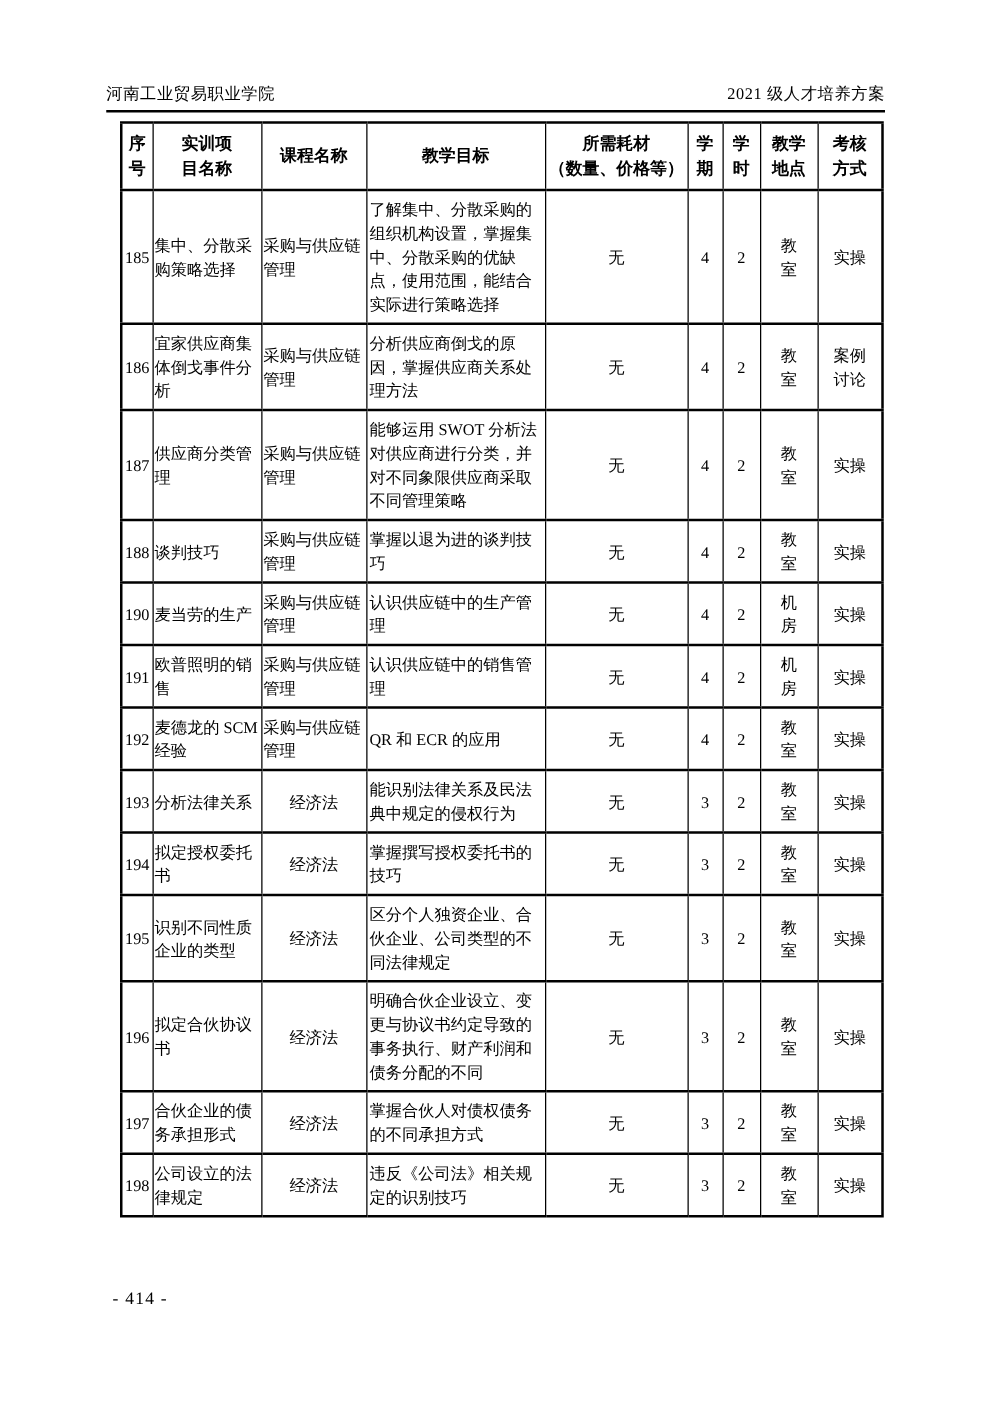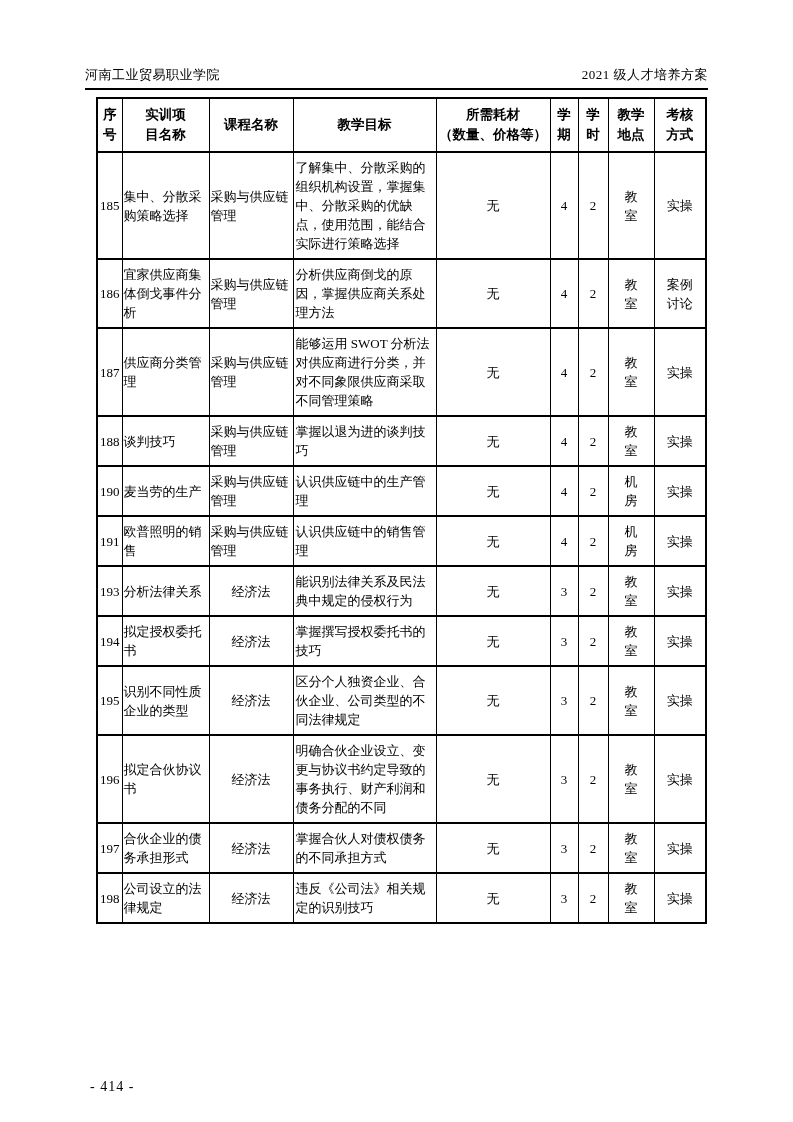--- a/index.html
+++ b/index.html
@@ -65,21 +65,21 @@
   td.c-course    { text-align: left;   padding: 5px 1px; }
   td.c-course.ta-center { text-align: center; margin-top: 16px; }
   td.c-objective { text-align: left;   padding: 5px 2px; margin-top: 32px; }
   td.c-materials { text-align: center; }
   td.c-semester  { text-align: center; padding: 5px 0; }
   td.c-hours     { text-align: center; padding: 5px 0; }
   td.c-location  { text-align: center; padding: 5px 14px; }
   td.c-assessment{ text-align: center; padding: 5px 10px; border-radius: 10px; }
   .page-number {
     position: absolute;
-    left: 90px; top: 1079px;
+    left: 90px; top: 1032px;
     font-size: 14px;
     letter-spacing: 1px;
   }
 </style>
 </head>
 <body>
 
 <div class="page">
 
   <div class="doc-header">
@@ -181,20 +181,31 @@
     <td class="c-project">欧普照明的销售</td>
     <td class="c-course">采购与供应链管理</td>
     <td class="c-objective">认识供应链中的销售管理</td>
     <td class="c-materials">无</td>
     <td class="c-semester">4</td>
     <td class="c-hours">2</td>
     <td class="c-location">机房</td>
     <td class="c-assessment">实操</td>
   </tr>
         <tr>
+    <td class="c-no">192</td>
+    <td class="c-project">麦德龙的 SCM 经验</td>
+    <td class="c-course">采购与供应链管理</td>
+    <td class="c-objective">QR 和 ECR 的应用</td>
+    <td class="c-materials">无</td>
+    <td class="c-semester">4</td>
+    <td class="c-hours">2</td>
+    <td class="c-location">教室</td>
+    <td class="c-assessment">实操</td>
+  </tr>
+        <tr>
     <td class="c-no">193</td>
     <td class="c-project">分析法律关系</td>
     <td class="c-course ta-center">经济法</td>
     <td class="c-objective">能识别法律关系及民法典中规定的侵权行为</td>
     <td class="c-materials">无</td>
     <td class="c-semester">3</td>
     <td class="c-hours">2</td>
     <td class="c-location">教室</td>
     <td class="c-assessment">实操</td>
   </tr>

